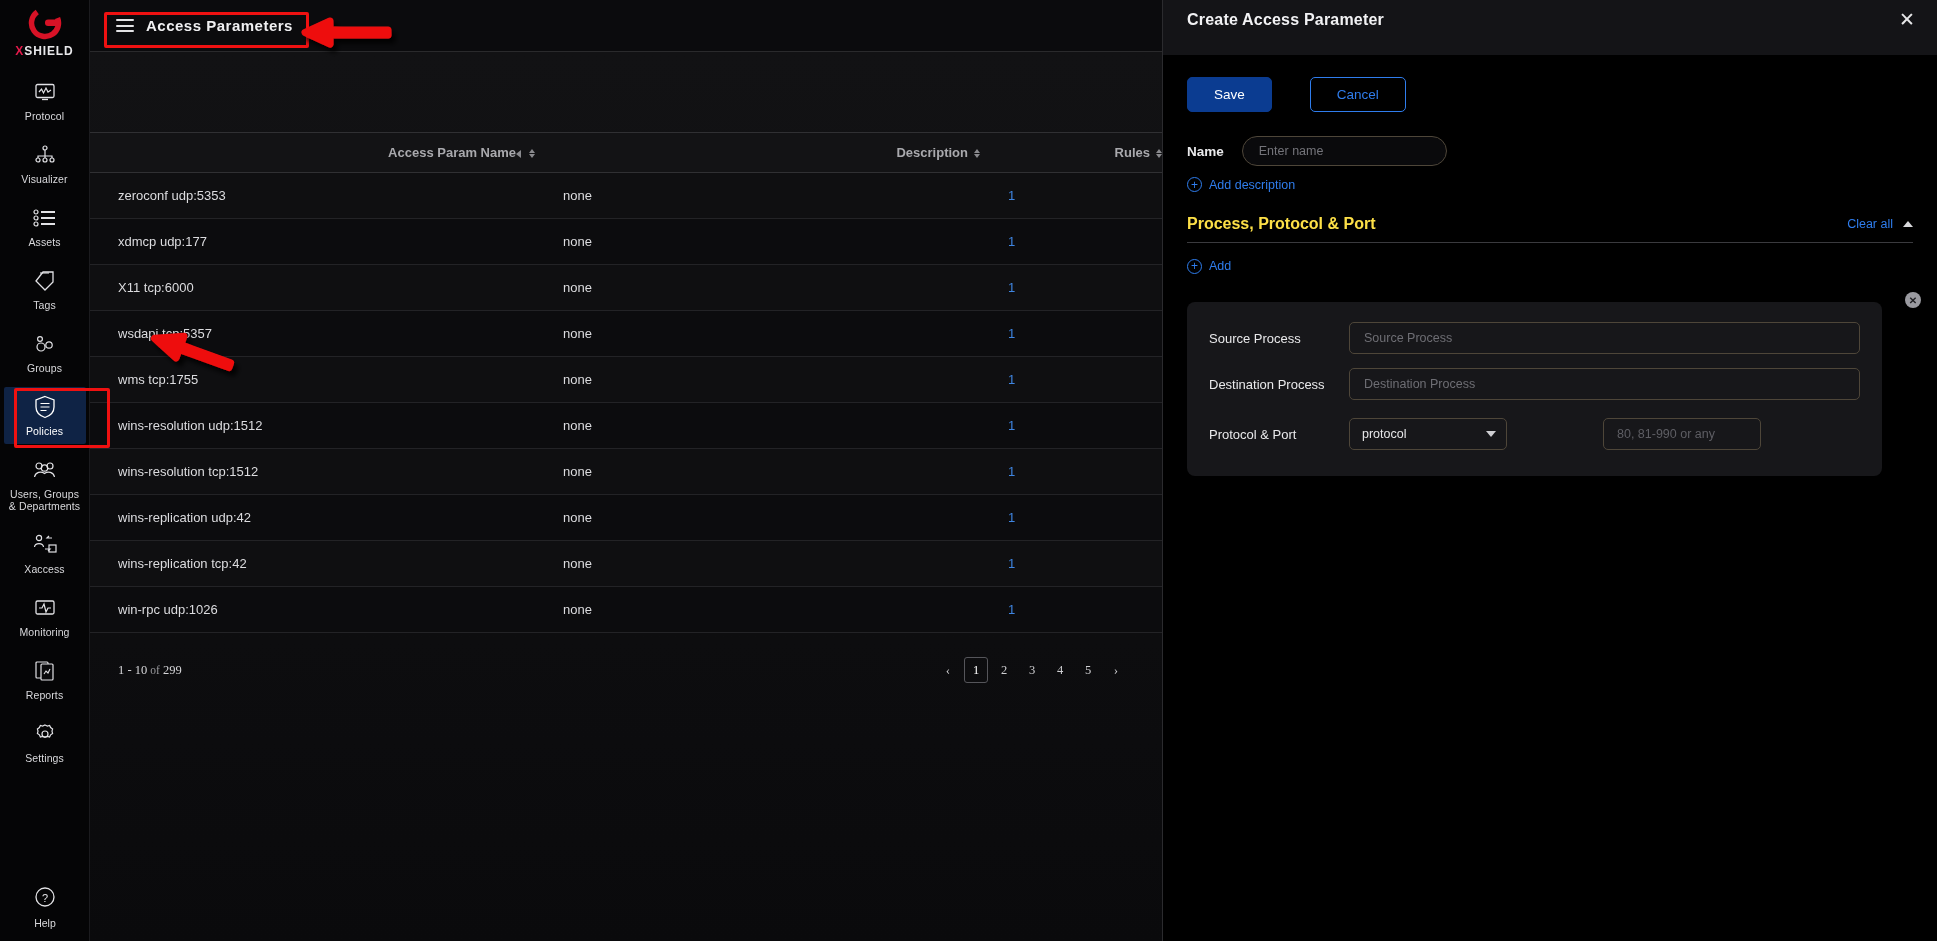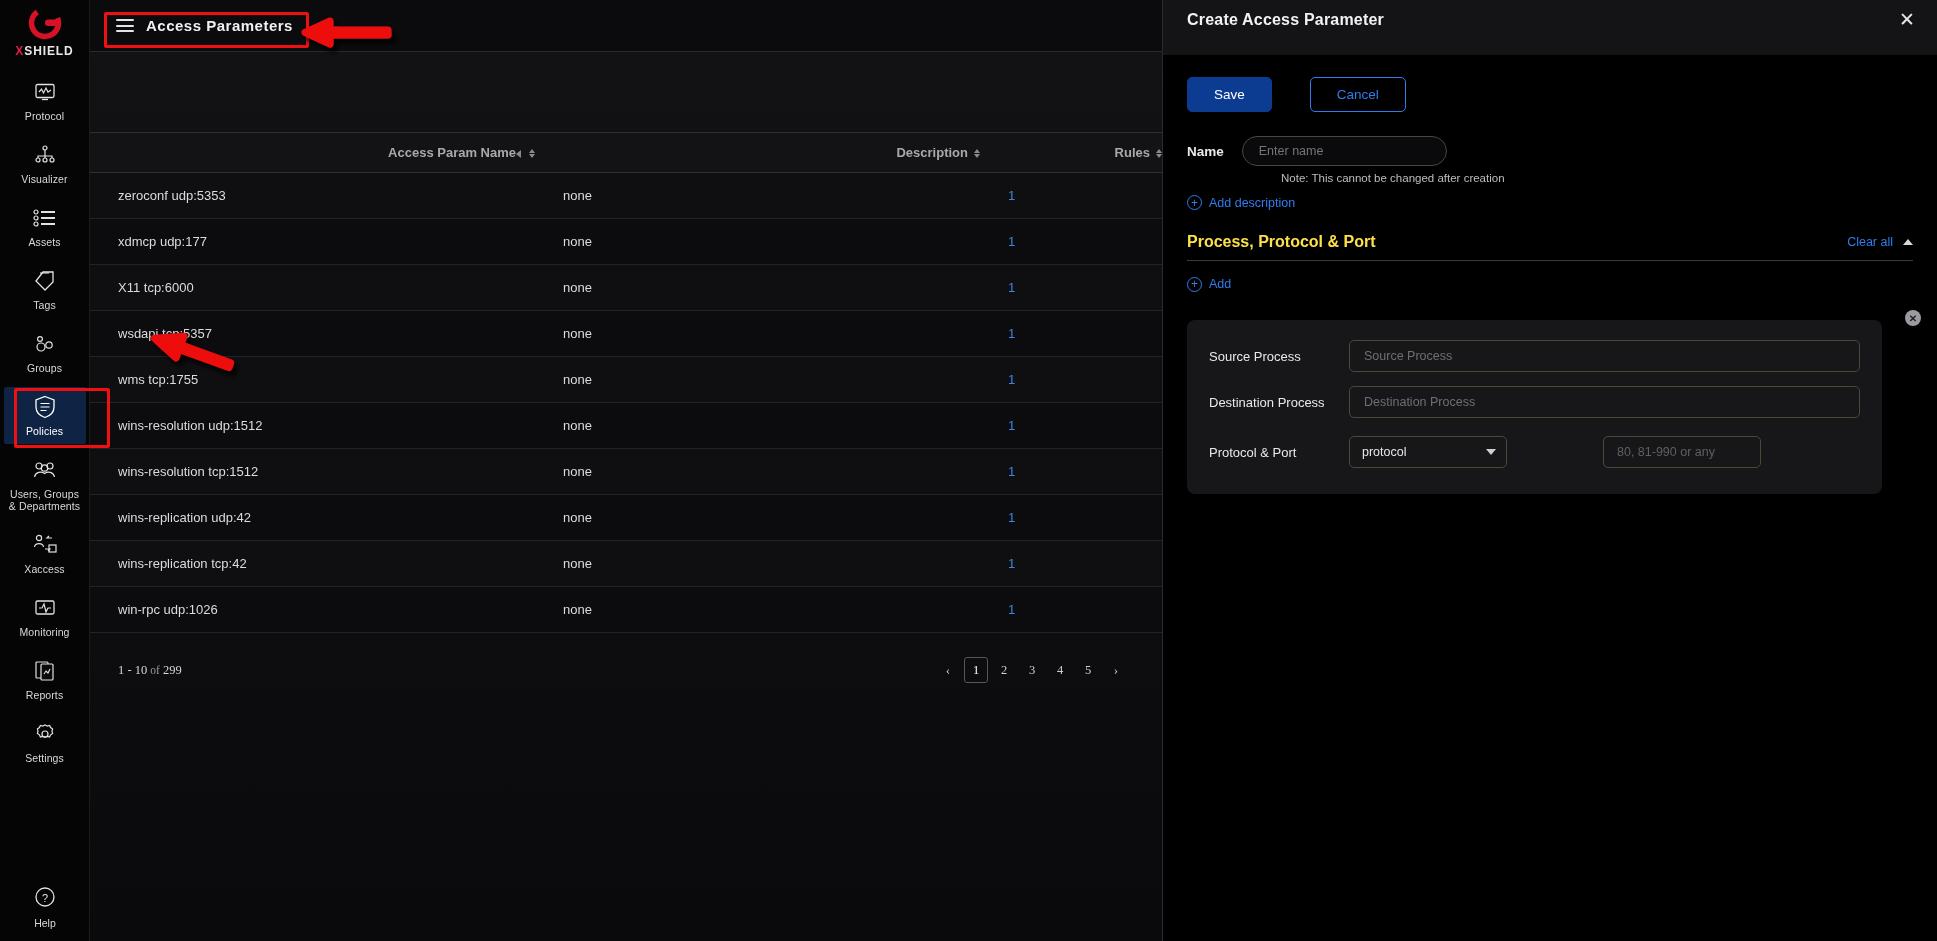--- a/index.html
+++ b/index.html
@@ -483,21 +483,20 @@
 
       <div class="btn-row">
         <button class="btn btn-save">Save</button>
         <button class="btn btn-cancel">Cancel</button>
       </div>
 
       <div class="field-row">
         <span class="field-label">Name</span>
         <input class="txt" type="text" placeholder="Enter name" style="">
       </div>
-      <div class="note">Note: This cannot be changed after creation</div>
 
       <div class="link-add">
         <span class="plus-circ">+</span>
         <span class="link-txt">Add description</span>
       </div>
 
       <div class="section">
         <div class="section-head">
           <span class="section-title">Process, Protocol &amp; Port</span>
           <span class="section-right">

